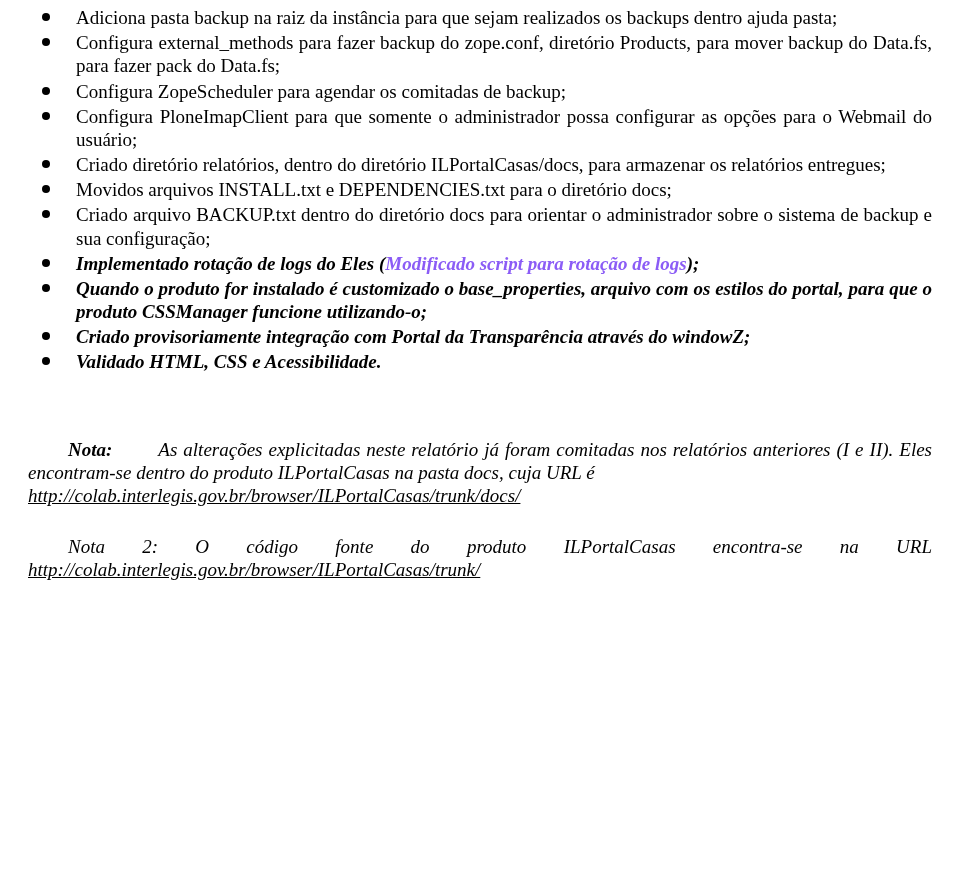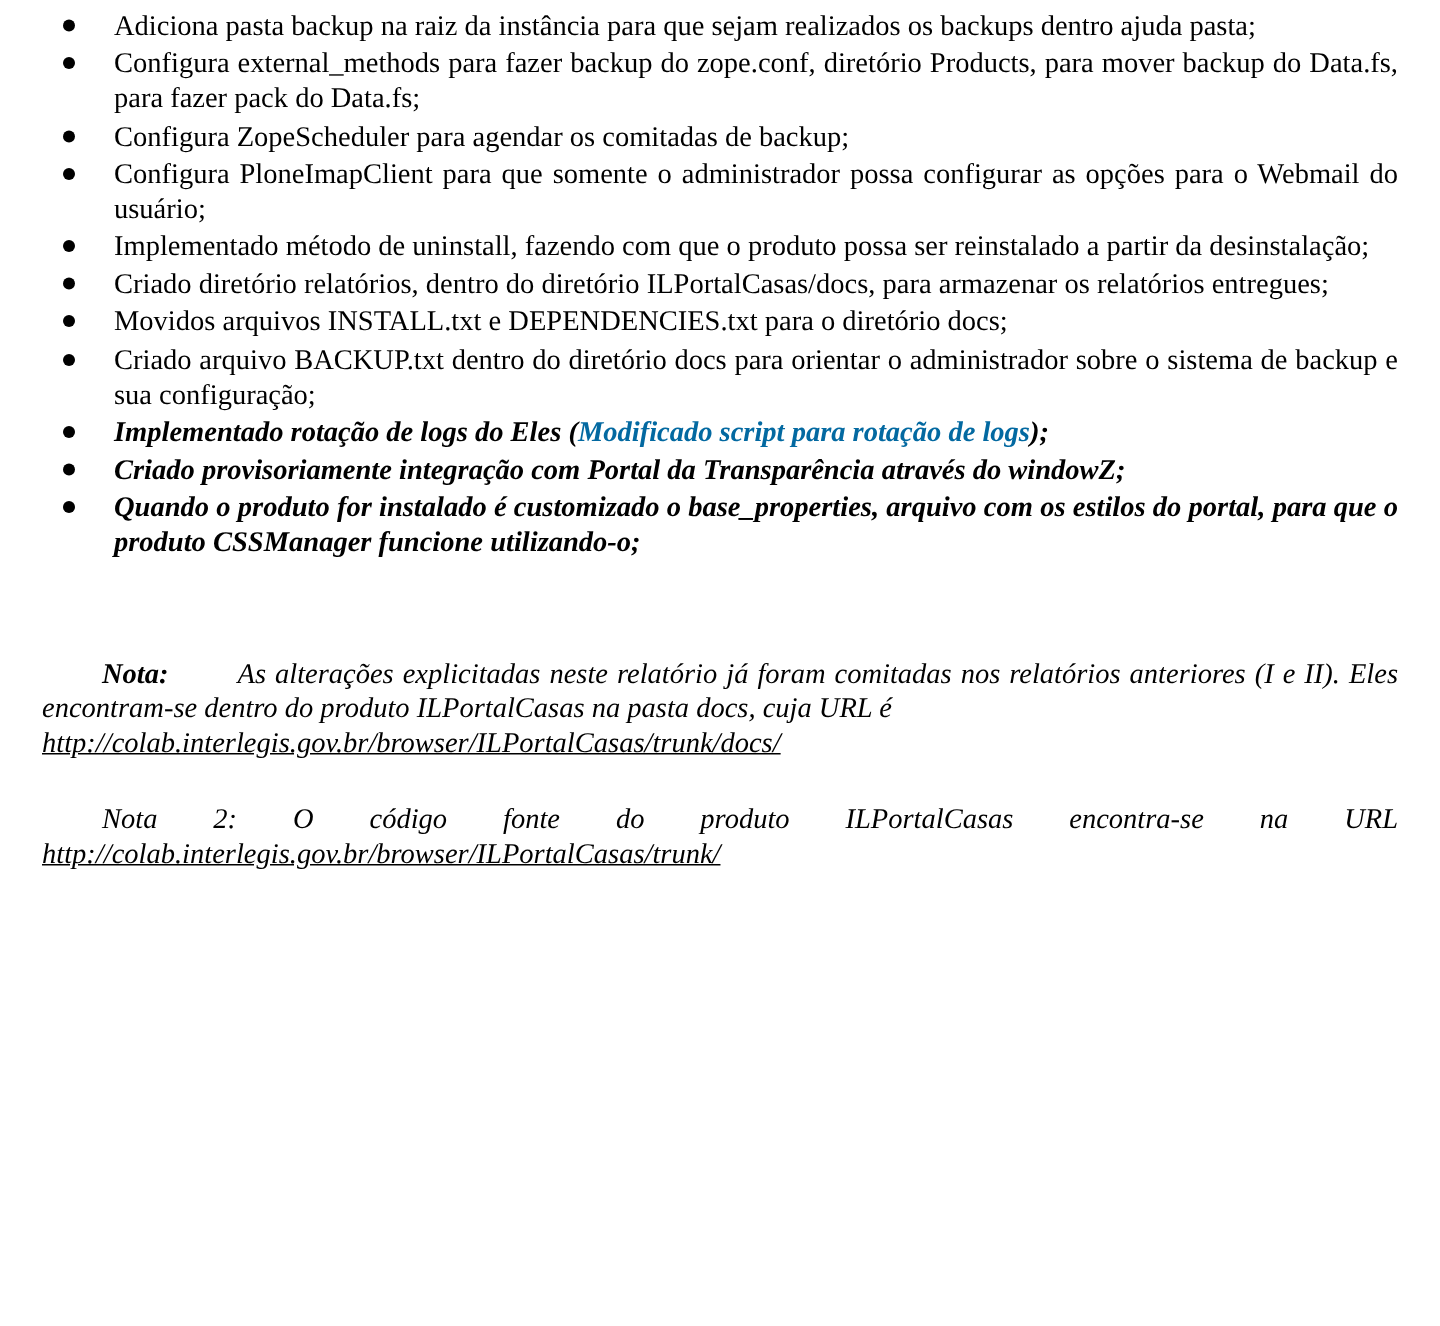--- a/index.html
+++ b/index.html
@@ -31,46 +31,46 @@
     left:14px;
     top:7px;
     width:8px;
     height:8px;
     border-radius:50%;
     background:#000;
   }
   .bold-it{font-weight:bold;font-style:italic;}
   .bold{font-weight:bold;}
   .it{font-style:italic;margin-left:40px;}
-  .teal{color:#0369a1;font-weight:bold;font-style:italic;}
+  .teal{color:#8b5cf6;font-weight:bold;font-style:italic;}
   .note-block{margin-top:64px;text-align:justify;}
   .note-block-2{margin-top:28px;text-align:justify;}
   .link{text-decoration:underline;font-style:italic;}
   .widejust{
     text-align-last:justify;
     display:block;
   }
 </style>
 </head>
 <body>
 
 <ul class="bullets">
   <li>Adiciona pasta backup na raiz da instância para que sejam realizados os backups dentro ajuda pasta;</li>
   <li>Configura external_methods para fazer backup do zope.conf, diretório Products, para mover backup do Data.fs, para fazer pack do Data.fs;</li>
   <li>Configura ZopeScheduler para agendar os comitadas de backup;</li>
   <li>Configura PloneImapClient para que somente o administrador possa configurar as opções para o Webmail do usuário;</li>
-  <li>Implementado método de uninstall, fazendo com que o produto possa ser reinstalado a partir da desinstalação;</li>
   <li>Criado diretório relatórios, dentro do diretório ILPortalCasas/docs, para armazenar os relatórios entregues;</li>
   <li>Movidos arquivos INSTALL.txt e DEPENDENCIES.txt para o diretório docs;</li>
   <li>Criado arquivo BACKUP.txt dentro do diretório docs para orientar o administrador sobre o sistema de backup e sua configuração;</li>
   <li>
     <span class="bold-it">Implementado rotação de logs do Eles (</span><span class="teal">Modificado script para rotação de logs</span><span class="bold-it">);</span>
   </li>
+  <li class="bold-it">Quando o produto for instalado é customizado o base_properties, arquivo com os estilos do portal, para que o produto CSSManager funcione utilizando-o;</li>
   <li class="bold-it">Criado provisoriamente integração com Portal da Transparência através do windowZ;</li>
-  <li class="bold-it">Quando o produto for instalado é customizado o base_properties, arquivo com os estilos do portal, para que o produto CSSManager funcione utilizando-o;</li>
+  <li class="bold-it">Validado HTML, CSS e Acessibilidade.</li>
 </ul>
 
 <div class="note-block">
   <span class="bold it">Nota: </span><span class="it">As alterações explicitadas neste relatório já foram comitadas nos relatórios anteriores (I e II). Eles encontram-se dentro do produto ILPortalCasas na pasta docs, cuja URL é </span><br>
   <span class="link">http://colab.interlegis.gov.br/browser/ILPortalCasas/trunk/docs/</span>
 </div>
 
 <div class="note-block-2">
   <span class="it widejust">Nota 2: O código fonte do produto ILPortalCasas encontra-se na URL</span>
   <span class="link">http://colab.interlegis.gov.br/browser/ILPortalCasas/trunk/</span>

